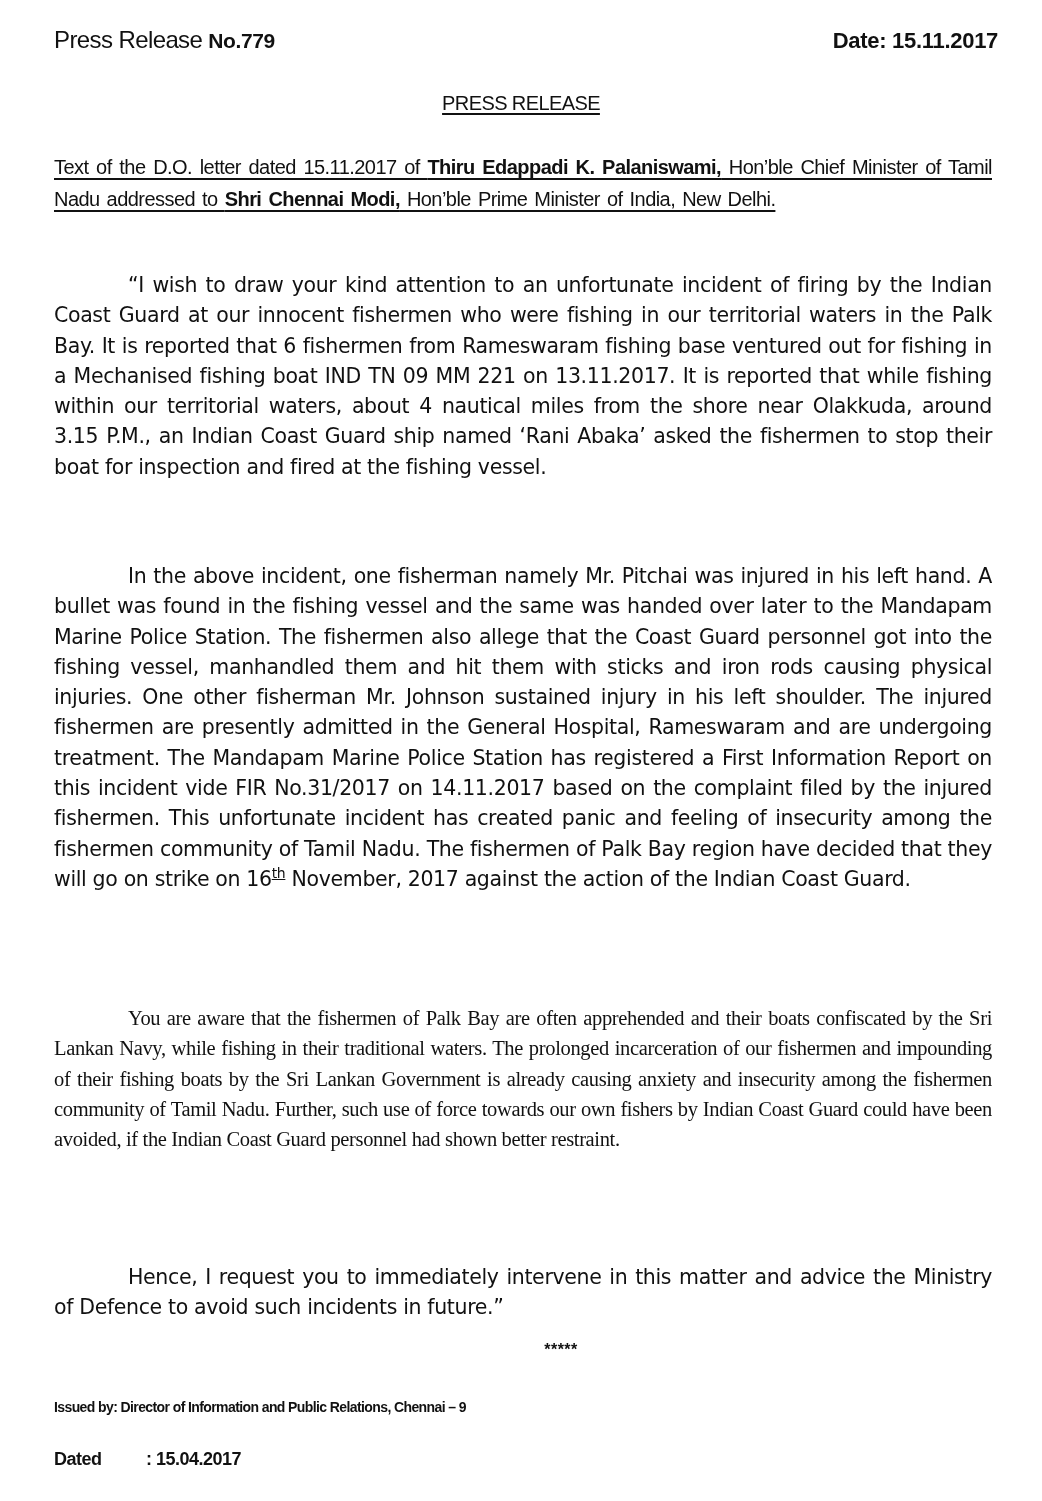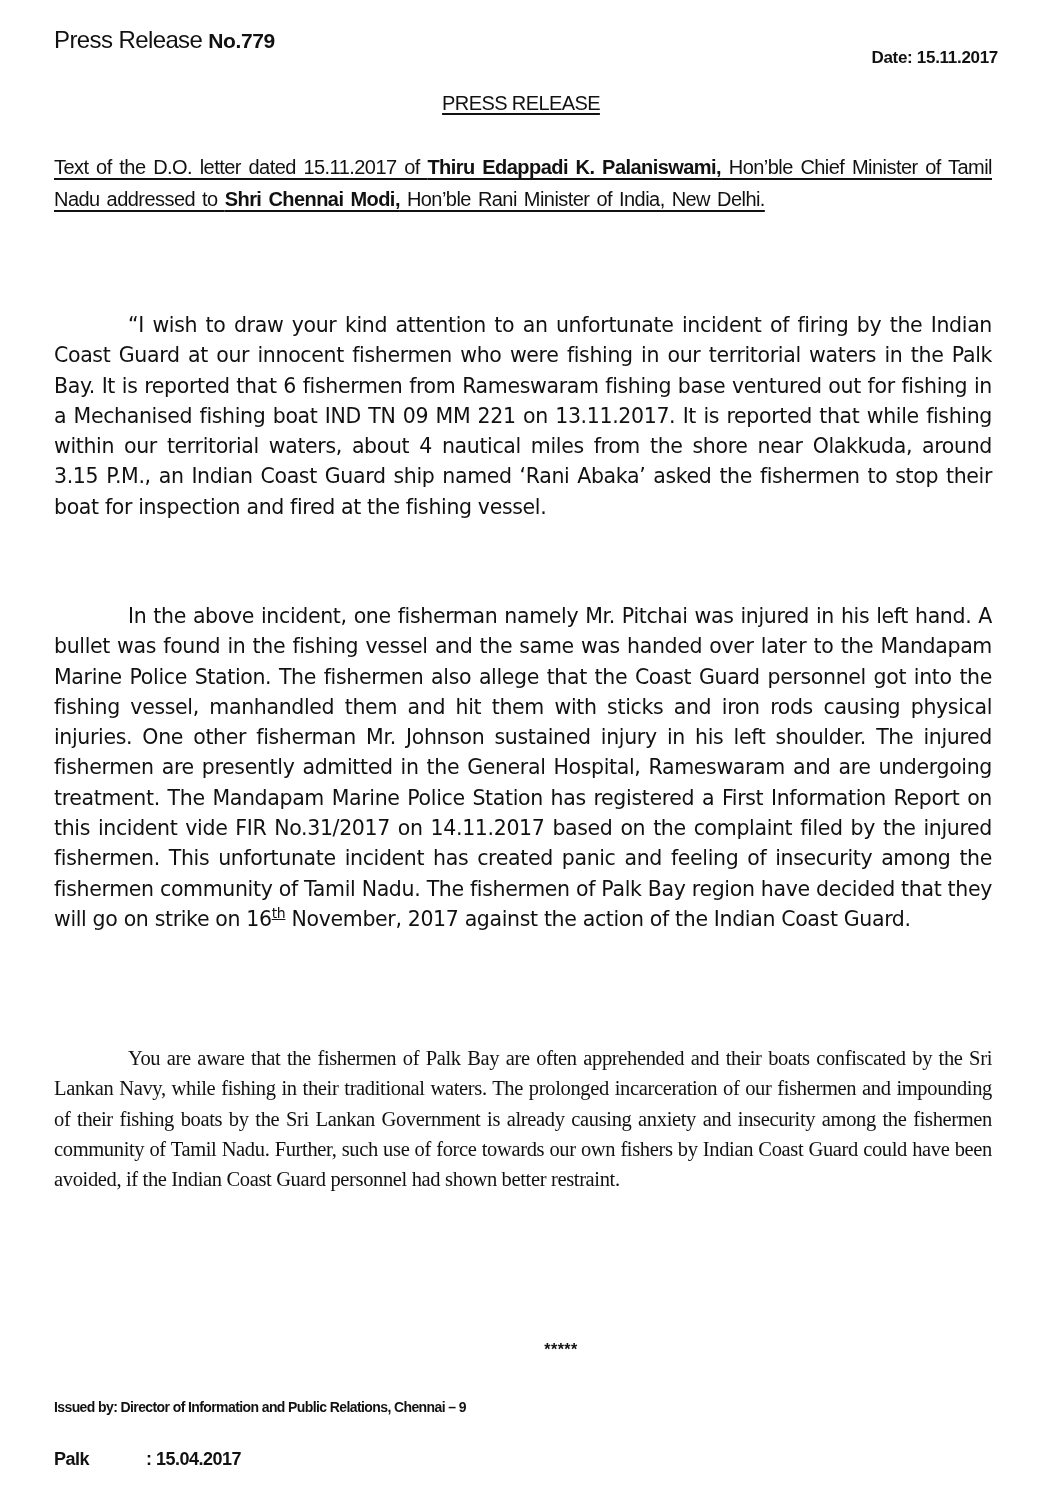--- a/index.html
+++ b/index.html
@@ -2,29 +2,29 @@
 <html><head>
 <meta charset="utf-8">
 <style>
   html, body { margin: 0; padding: 0; background: #ffffff; }
   body { width: 1042px; height: 1501px; position: relative; overflow: hidden; color: #111111; }
   .page { position: absolute; left: 0; top: 0; width: 1042px; height: 1501px; }
 
   .header-row { position: absolute; left: 54px; right: 44px; top: 26px; height: 34px; text-align: right; }
   .hdr-left { position: absolute; left: 0; top: 0; font-family: "Liberation Sans", sans-serif; font-size: 24px; letter-spacing: -0.6px; }
   .hdr-left .num { font-weight: bold; font-size: 21px; letter-spacing: -0.4px; }
-  .hdr-right { position: absolute; right: 0; top: 2px; font-family: "Liberation Sans", sans-serif; font-size: 17px; font-weight: bold; letter-spacing: -0.3px; margin-top: 20px; }
+  .hdr-right { position: absolute; right: 0; top: 2px; font-family: "Liberation Sans", sans-serif; font-size: 22px; font-weight: bold; letter-spacing: -0.3px; }
 
   .title { position: absolute; left: 0; right: 0; top: 92px; text-align: center; font-family: "Liberation Sans", sans-serif; font-size: 20px; letter-spacing: -0.6px; }
   .title span { text-decoration: underline; text-underline-offset: 3px; }
 
   .subject { position: absolute; left: 54px; width: 938px; top: 152px; font-family: "Liberation Sans", sans-serif; font-size: 20px; line-height: 31.5px; text-align: justify; letter-spacing: -0.55px; word-spacing: 2px; }
   .subject span, .subject b { text-decoration: underline; text-underline-offset: 4px; text-decoration-thickness: 2px; margin-top: 32px; }
 
-  .body-text { position: absolute; left: 54px; width: 938px; font-family: "DejaVu Sans", sans-serif; font-size: 20.5px; line-height: 30.3px; text-align: justify; text-align-last: left; letter-spacing: -0.35px; margin-top: 40px; }
+  .body-text { position: absolute; left: 54px; width: 938px; font-family: "DejaVu Sans", sans-serif; font-size: 20.5px; line-height: 30.3px; text-align: justify; text-align-last: left; letter-spacing: -0.35px; }
   .para { margin: 0; text-indent: 74px; }
   #p1 { top: 270px; }
   #p2 { top: 561px; }
   #p3 { top: 1003px; font-family: Liberation Serif, serif; }
   #p4 { top: 1262px; }
   sup { font-size: 14px; line-height: 0; text-decoration: underline; }
 
   .stars { position: absolute; left: 0; right: 0; top: 1341px; text-align: center; font-family: "Liberation Sans", sans-serif; font-weight: bold; font-size: 16px; padding-left: 80px; letter-spacing: 0.5px; }
 
   .issued { position: absolute; left: 54px; top: 1399px; font-family: "Liberation Sans", sans-serif; font-weight: bold; font-size: 14px; letter-spacing: -0.6px; }
@@ -36,34 +36,37 @@
 
 <div class="page">
 
   <div class="header-row">
     <div class="hdr-left"><span>Press Release </span><span class="num">No.779</span></div>
     <div class="hdr-right">Date: 15.11.2017</div>
   </div>
 
   <div class="title"><span>PRESS RELEASE</span></div>
 
-  <div class="subject"><span>Text of the D.O. letter dated 15.11.2017 of </span><b>Thiru Edappadi  K. Palaniswami,</b><span>  Hon’ble Chief Minister of Tamil Nadu addressed to  </span><b>Shri Chennai Modi,</b><span>  Hon’ble Rani Minister of India, New Delhi.</span></div>
+  <div class="subject"><span>Text of the D.O. letter dated 15.11.2017 of </span><b>Thiru Edappadi  K. Palaniswami,</b><span>  Hon’ble Chief Minister of Tamil Nadu addressed to  </span><b>Shri Chennai Modi,</b><span>  Hon’ble Prime Minister of India, New Delhi.</span></div>
 
   <div class="body-text" id="p1">
     <p class="para">“I wish to draw your kind attention to an unfortunate incident of firing by the  Indian Coast Guard at our innocent fishermen who were fishing in our territorial waters in the Palk Bay. It is reported that 6 fishermen from Rameswaram fishing base ventured out for fishing in a Mechanised fishing boat IND TN 09 MM 221 on 13.11.2017. It is reported that while fishing within our territorial waters, about 4 nautical miles from the shore near Olakkuda, around 3.15 P.M., an Indian Coast Guard ship named ‘Rani Abaka’ asked the fishermen to stop their boat for inspection and fired at the fishing vessel.</p>
   </div>
 
   <div class="body-text" id="p2">
     <p class="para"><span>In the above incident, one fisherman namely Mr. Pitchai was injured in his left hand.  A bullet was found in the fishing vessel and the same was handed over later to the Mandapam Marine Police Station. The fishermen also allege that the Coast Guard personnel got into the fishing vessel, manhandled them and hit them with sticks and iron rods causing physical injuries. One other fisherman Mr. Johnson sustained injury in his left shoulder. The injured fishermen are presently admitted in the General Hospital, Rameswaram and are undergoing treatment. The Mandapam Marine Police Station has registered a First Information Report on this incident vide FIR No.31/2017 on 14.11.2017 based on the complaint filed by the injured fishermen. This unfortunate incident has created panic and feeling of insecurity among the fishermen community of Tamil Nadu. The fishermen of Palk Bay region have decided that they will go on strike on 16</span><sup>th</sup><span> November, 2017 against the action of the Indian Coast Guard.</span></p>
   </div>
 
   <div class="body-text" id="p3">
     <p class="para">You are aware that the fishermen of Palk Bay are often apprehended and their boats confiscated by the Sri Lankan Navy, while fishing in their traditional waters. The prolonged incarceration of our fishermen and impounding of their fishing boats by the Sri Lankan Government is already causing anxiety and insecurity among the fishermen community of Tamil Nadu.  Further, such use of force towards our own fishers by Indian Coast Guard could have been avoided, if the Indian Coast Guard personnel had shown better restraint.</p>
   </div>
 
+  <div class="body-text" id="p4">
+    <p class="para">Hence, I request you to immediately intervene in this matter and advice the Ministry of Defence to avoid such incidents in future.”</p>
+  </div>
 
   <div class="stars">*****</div>
 
   <div class="issued">Issued by: Director of Information and Public Relations, Chennai – 9</div>
 
-  <div class="dated"><span class="lbl">Palk</span><span>: 15.04.2017</span></div>
+  <div class="dated"><span class="lbl">Dated</span><span>: 15.04.2017</span></div>
 
 </div>
 
 </body></html>

